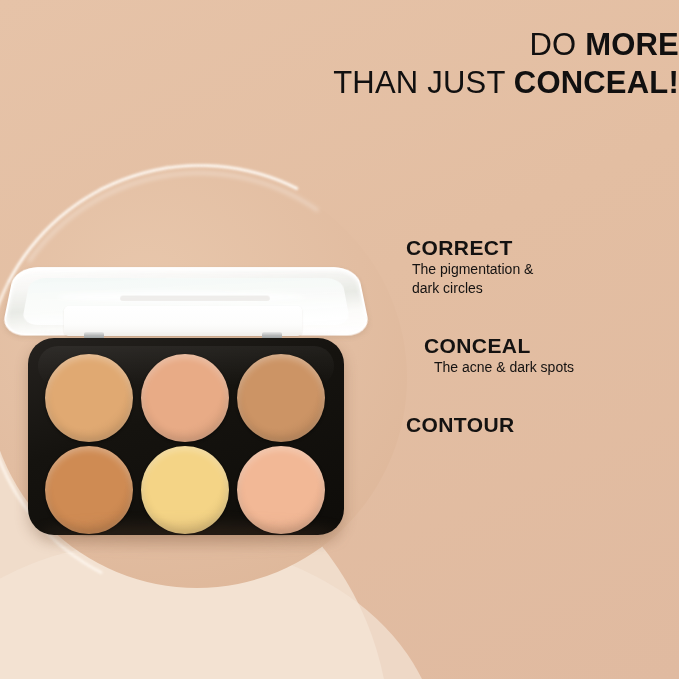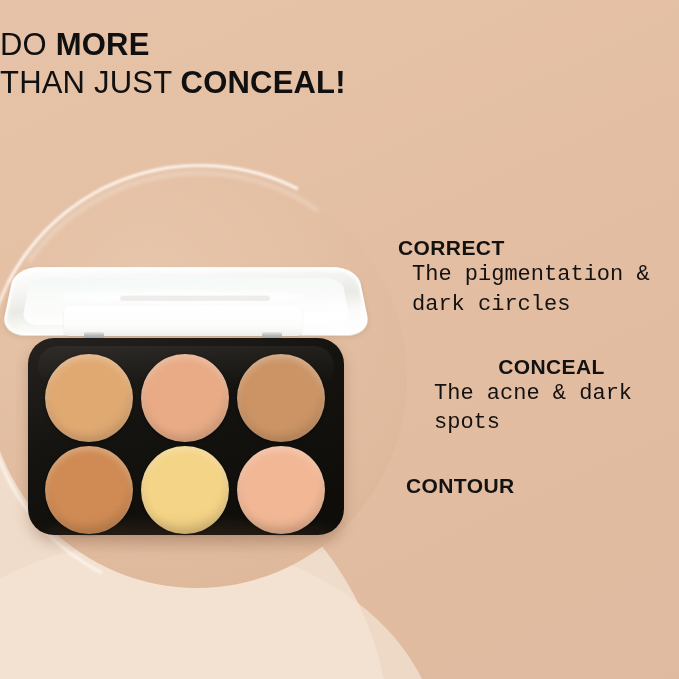--- a/index.html
+++ b/index.html
@@ -88,21 +88,21 @@
     transform: rotate(-10deg);
     filter: blur(2px);
   }
 
   
   .headline {
     position: absolute;
     left: 0;
     top: 26px;
     width: 679px;
-    text-align: left;
+    text-align: right;
     color: #111010;
     line-height: 1.24;
     letter-spacing: .2px;
   }
   .headline .hl-line {
     display: block;
     font-size: 31px;
     font-weight: 400;
     white-space: nowrap;
   }
@@ -122,30 +122,29 @@
   .benefit:last-child { margin-bottom: 0; }
 
   .benefit-title {
     font-size: 21px;
     font-weight: 700;
     letter-spacing: .4px;
     line-height: 1.16;
     white-space: nowrap;
   }
   .benefit-desc {
-    font-size: 22px;
+    font-size: 14px;
     font-weight: 400;
     line-height: 1.33;
     white-space: pre-line;
-    font-family: Liberation Mono, monospace;
-  }
-
-  .b-correct  .benefit-title { margin-left: 12px; }
+  }
+
+  .b-correct  .benefit-title { margin-left: 20px; }
   .b-correct  .benefit-desc  { margin-left: 26px; }
-  .b-conceal  .benefit-title { margin-left: 38px; text-align: center; }
+  .b-conceal  .benefit-title { margin-left: 38px; }
   .b-conceal  .benefit-desc  { margin-left: 48px; }
   .b-contour  .benefit-title { margin-left: 20px; }
   .b-contour  .benefit-desc  { margin-left: 36px; }
 
   
   .palette {
     position: absolute;
     left: 0;
     top: 250px;
     width: 400px;

